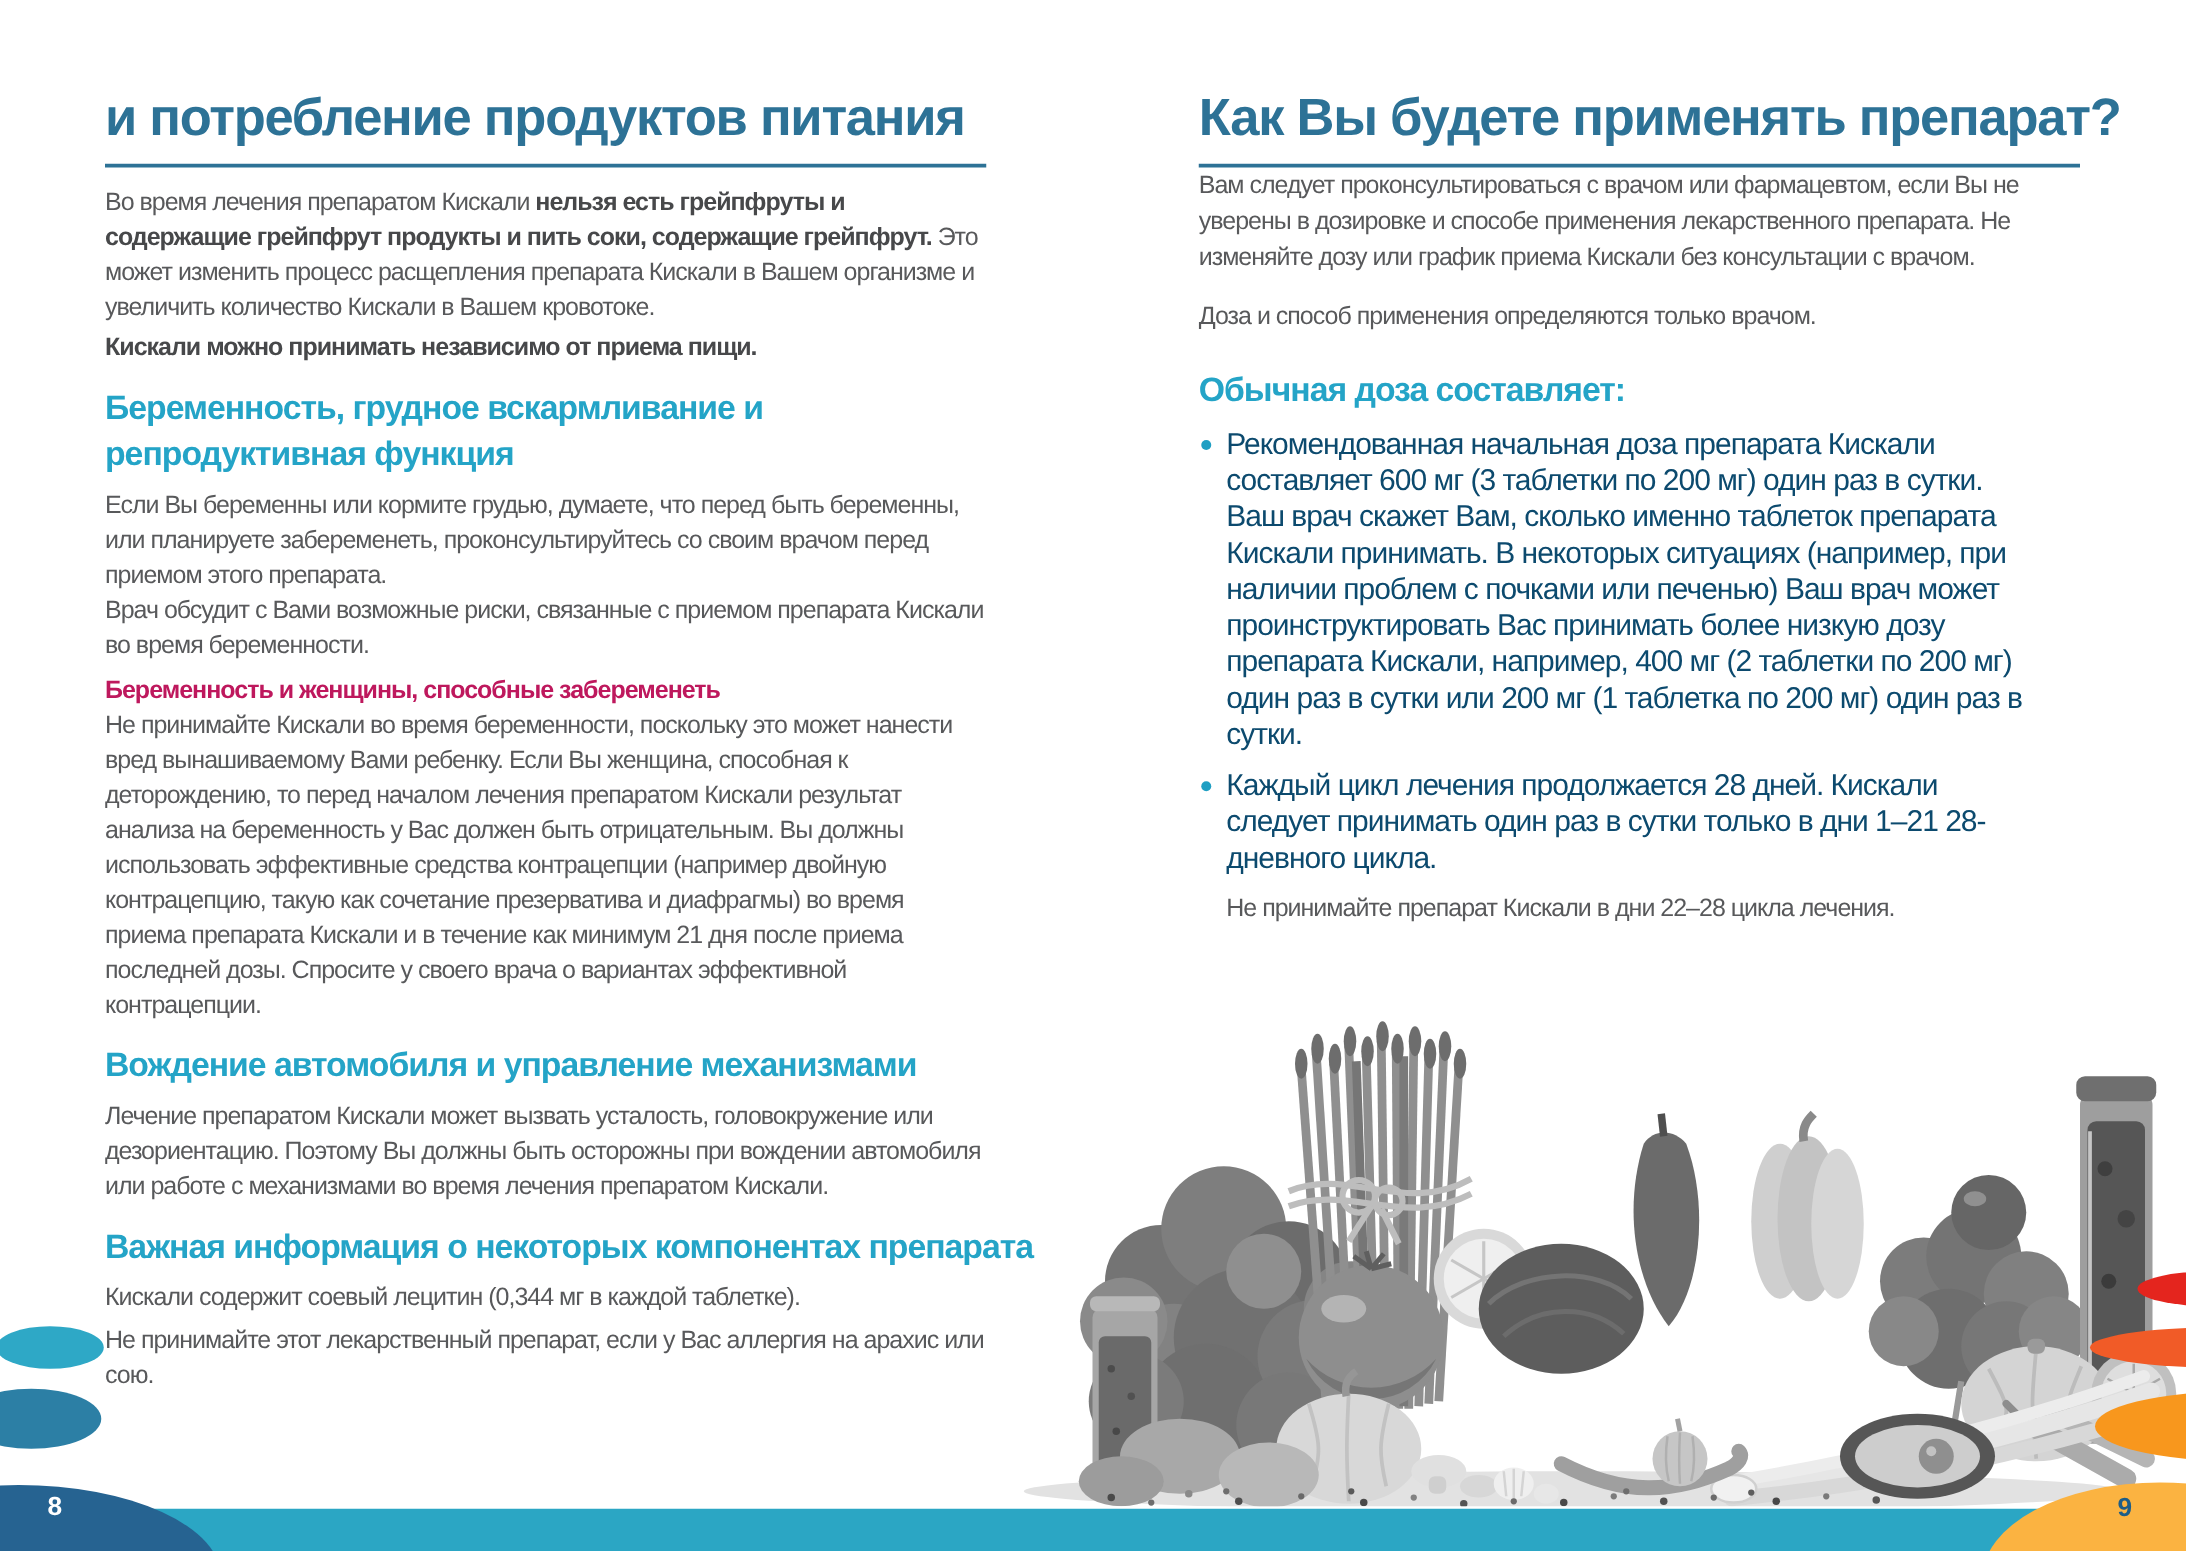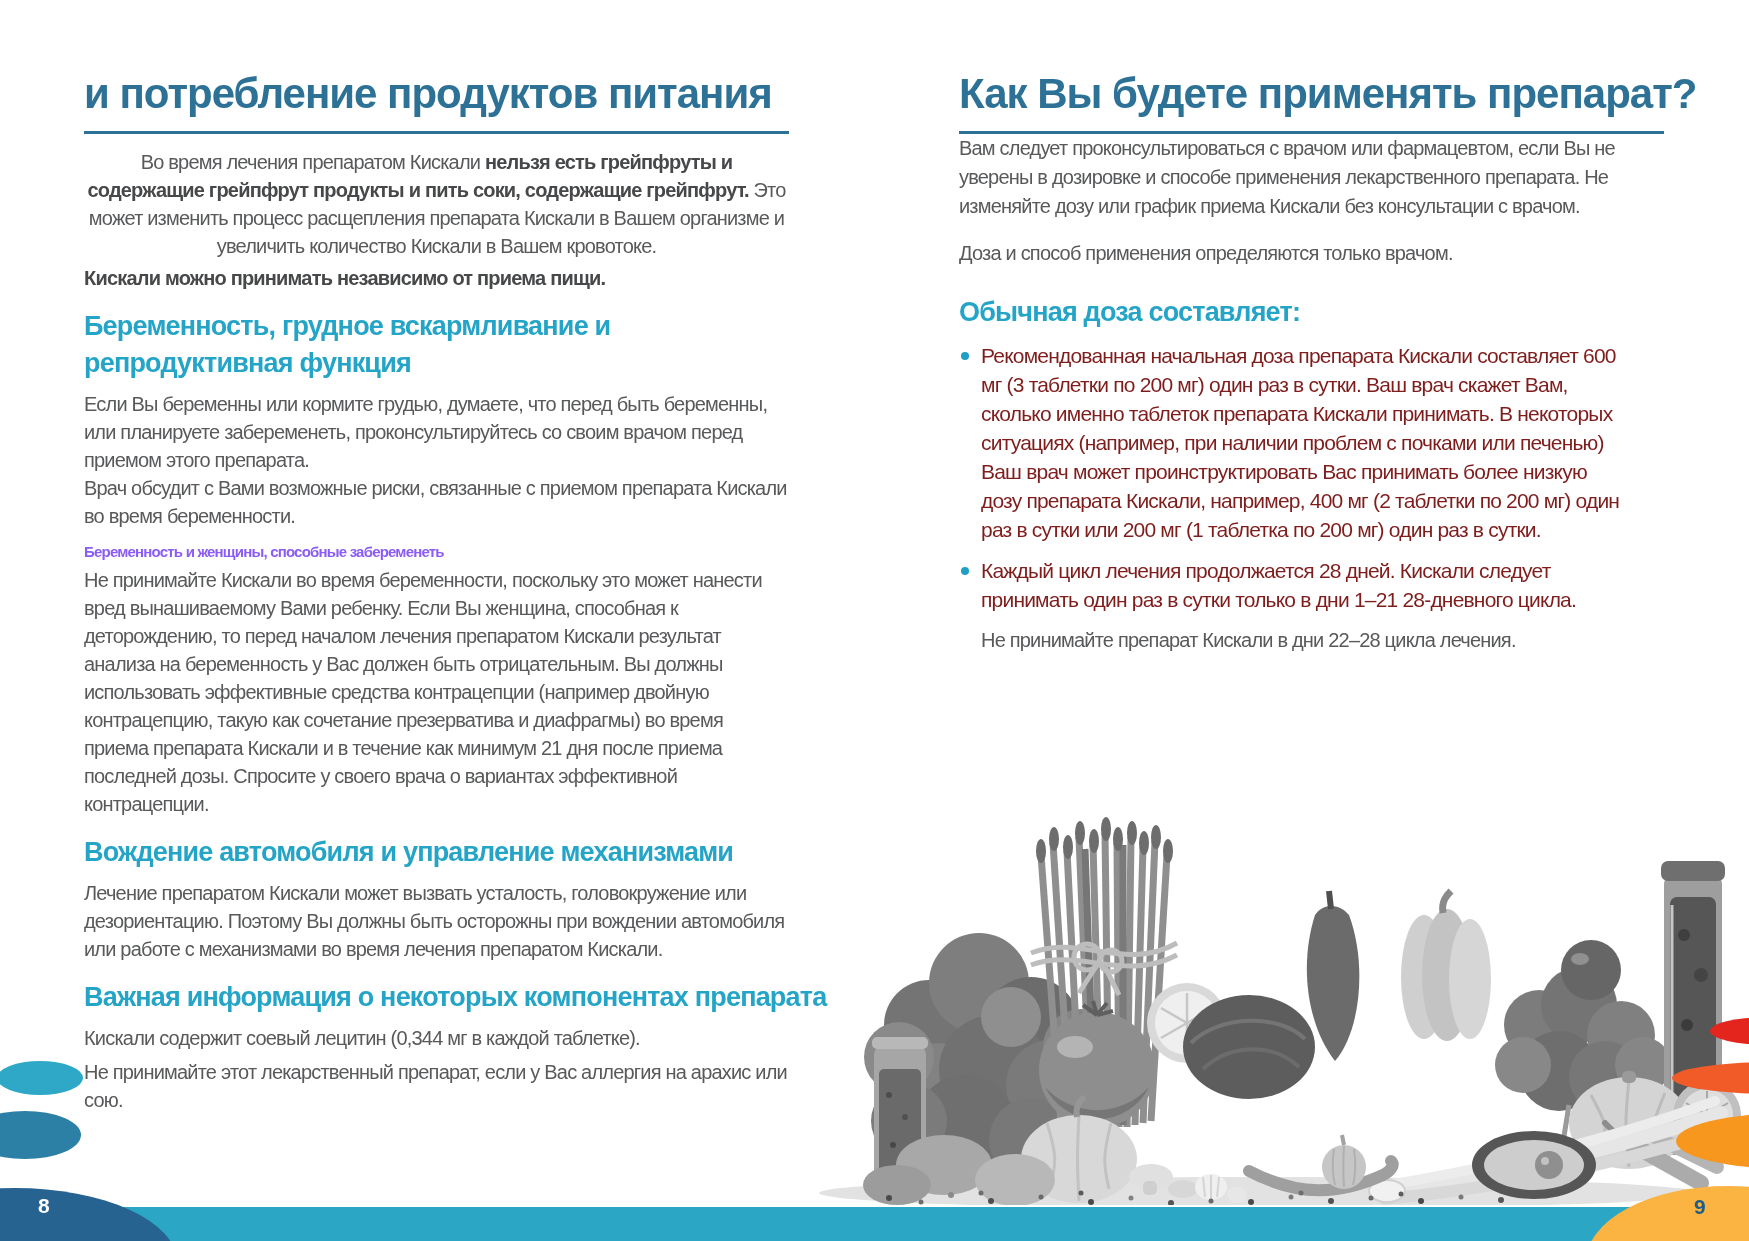--- a/index.html
+++ b/index.html
@@ -27,32 +27,32 @@
   .col-left .body{width:705px;}
   .body b, .bold-note{color:#47484a;font-weight:bold;}
   .bold-note{font-size:20px;line-height:28px;letter-spacing:-0.8px;margin-top:4px;}
 
   h2{
     margin:16px 0 8px 0;font-size:27px;line-height:37px;font-weight:bold;
     color:#24a4c7;letter-spacing:-0.8px;width:660px;
   }
   h2.nowrap{white-space:nowrap;width:auto;}
   h3{
-    margin:8px 0 0 0;font-size:15px;line-height:28px;font-weight:bold;
-    color:#8b5cf6;letter-spacing:-0.8px;
-  }
-  .mt6{margin-top:6px;} .mt8{margin-top:18px;} .mt14{margin-top:14px;text-align:center;} .mt26{margin-top:26px;}
+    margin:8px 0 0 0;font-size:20px;line-height:28px;font-weight:bold;
+    color:#be185d;letter-spacing:-0.8px;
+  }
+  .mt6{margin-top:6px;} .mt8{margin-top:18px;} .mt14{margin-top:14px;} .mt26{margin-top:26px;}
 
   
   .col-right .body{width:680px;line-height:29px;margin-bottom:13px;}
   .col-right h2{margin:26px 0 10px 0;}
   ul.dose{list-style:none;margin:0;padding:0;width:680px;}
   ul.dose li{
     position:relative;padding-left:22px;margin:0 15px 12px 0;
-    font-size:21px;line-height:29px;color:#7f1d1d;letter-spacing:-0.8px;
+    font-size:24px;line-height:29px;color:#0c4a6e;letter-spacing:-0.8px;
   }
   ul.dose li .dot{
     position:absolute;left:2px;top:11px;width:8px;height:8px;border-radius:50%;
     background:#1f9fc3;
   }
   .dose-note{
     margin:6px 0 0 22px;font-size:20px;line-height:29px;color:#58595b;letter-spacing:-0.8px;
   }
 
   

